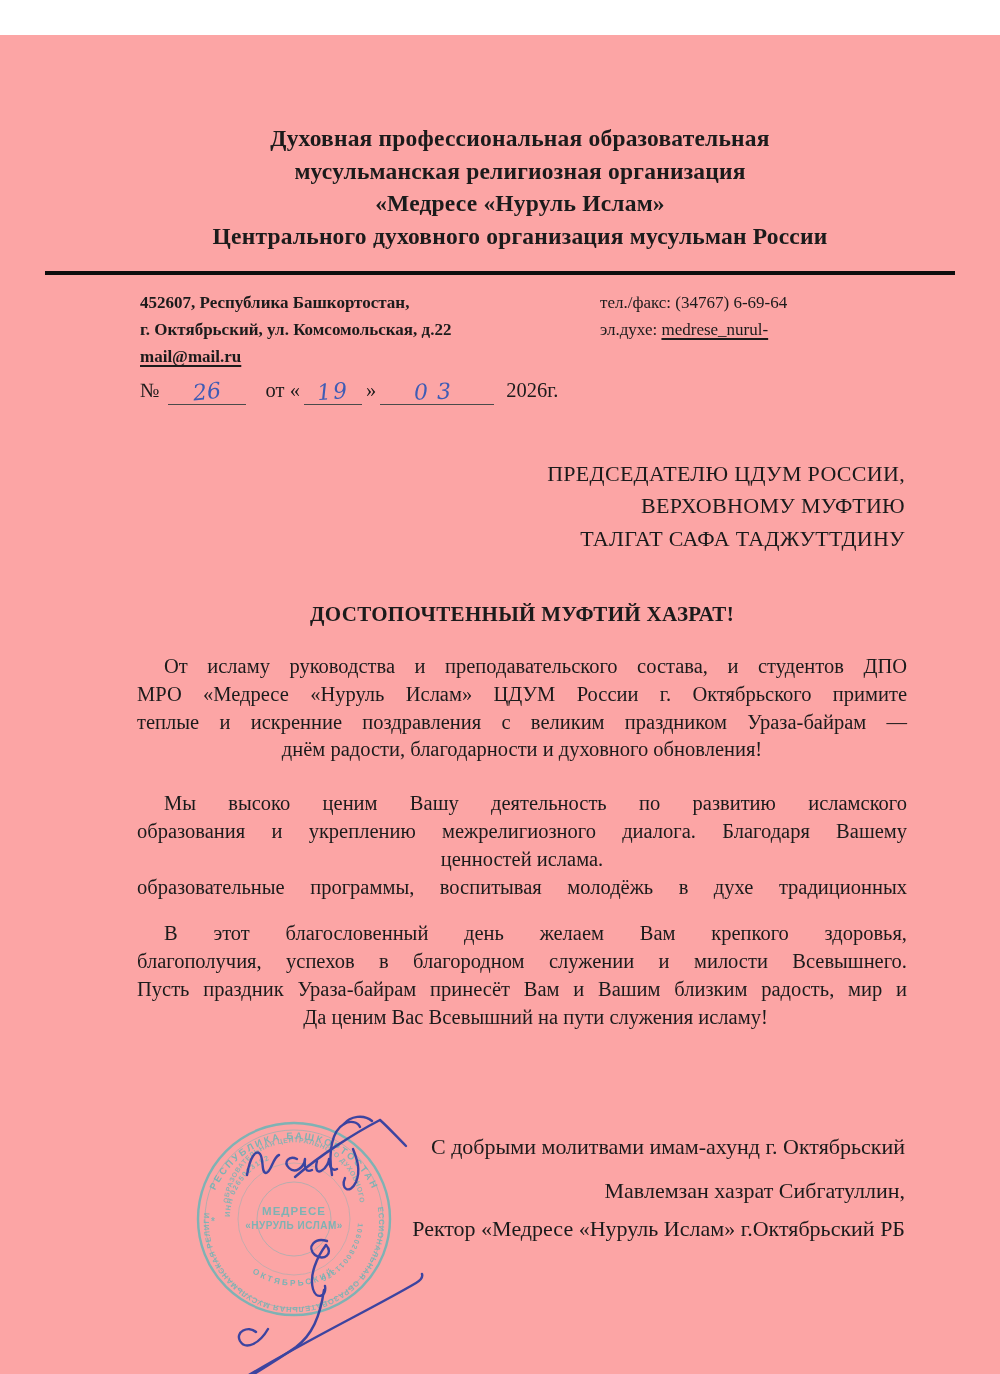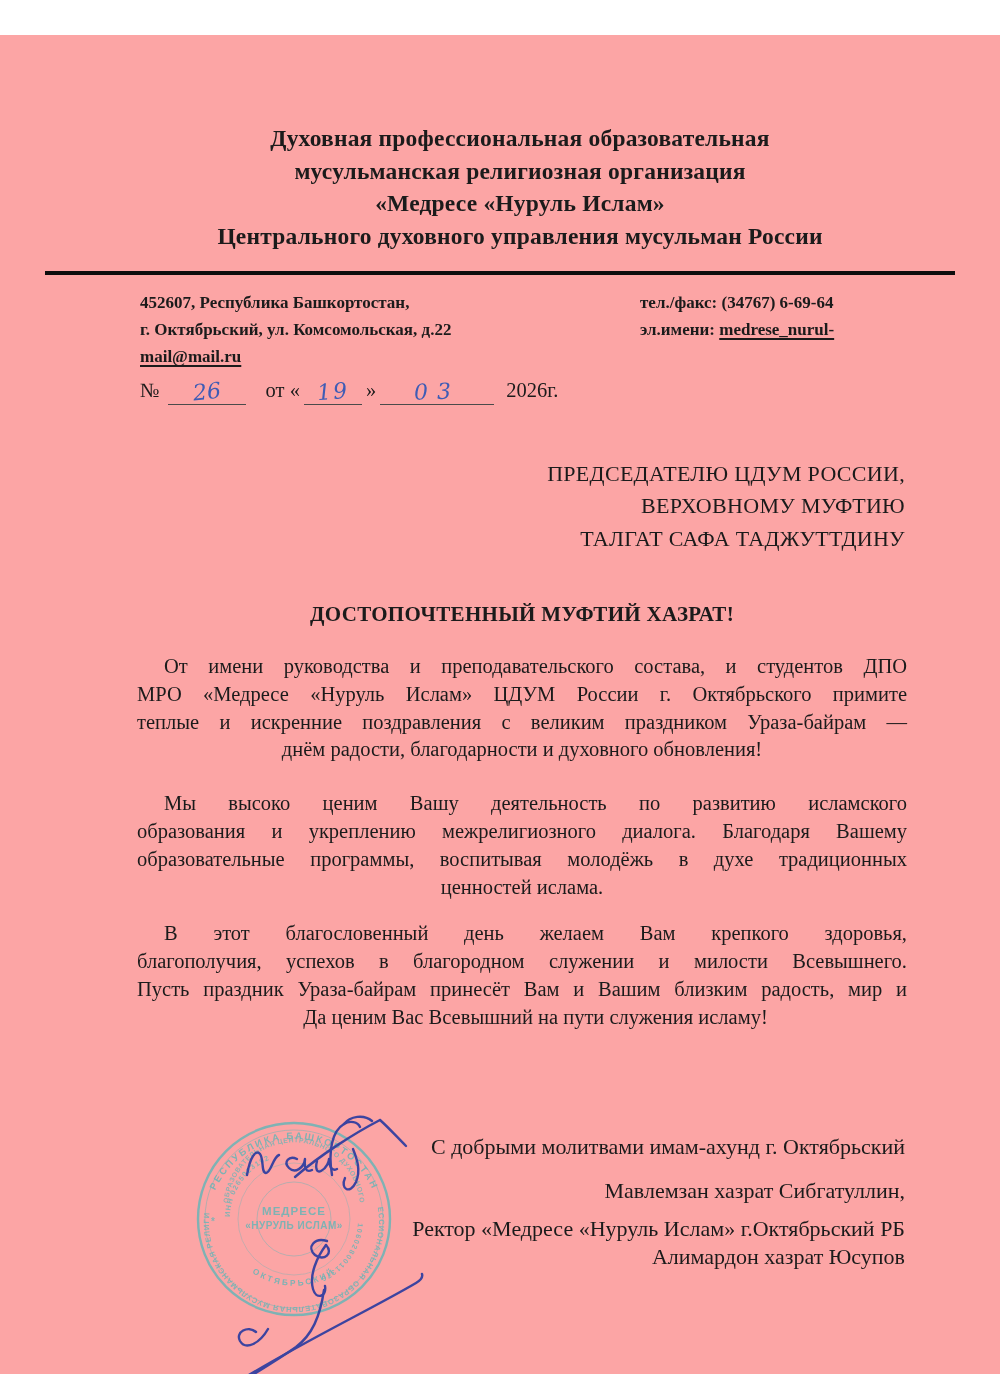--- a/index.html
+++ b/index.html
@@ -5,22 +5,22 @@
   html,body{margin:0;padding:0;background:#ffffff;}
   .page{position:relative;width:1000px;height:1374px;background:#fca5a5;overflow:hidden;
         font-family:"Liberation Serif", serif;color:#1b1b1b;margin-top:35px;}
   
   .letterhead{position:absolute;top:87px;left:90px;width:860px;text-align:center;
               font-weight:bold;font-size:23.5px;line-height:32.5px;letter-spacing:0.2px;}
   .rule{position:absolute;top:236px;left:45px;width:910px;height:4px;background:#0d0d0d;}
   
   .contact-left{position:absolute;top:254px;left:140px;width:400px;
                 font-weight:bold;font-size:17px;line-height:27px;}
-  .contact-right{position:absolute;top:254px;left:640px;width:290px;
-                 font-weight:bold;font-size:17px;line-height:27px;}
+  .contact-right{position:absolute;top:254px;left:600px;width:290px;
+                 font-weight:normal;font-size:17px;line-height:27px;}
   .u{text-decoration:underline;text-underline-offset:3px;text-decoration-thickness:1.5px;}
   
   .refline{position:absolute;top:342px;left:140px;display:flex;align-items:baseline;
            font-size:20.5px;height:32px;}
   .blank{display:inline-block;border-bottom:1.7px solid #4a4a4a;text-align:center;height:27px;}
   .b-num{width:78px;margin-left:8px;}
   .b-day{width:58px;}
   .b-mon{width:114px;margin-left:4px;}
   .lbl-from{margin-left:20px;margin-right:4px;}
   .lbl-q{margin-left:4px;}
@@ -59,34 +59,34 @@
 </style>
 </head>
 <body>
 
 <div class="page">
 
   <div class="letterhead">
     <div>Духовная профессиональная образовательная</div>
     <div>мусульманская религиозная организация</div>
     <div>«Медресе «Нуруль Ислам»</div>
-    <div>Центрального духовного управления мусульман России</div>
+    <div>Центрального духовного организация мусульман России</div>
   </div>
 
   <div class="rule"></div>
 
   <div class="contact-left">
     <div>452607, Республика Башкортостан,</div>
     <div>г. Октябрьский, ул. Комсомольская, д.22</div>
     <div class="u">mail@mail.ru</div>
   </div>
 
   <div class="contact-right">
     <div>тел./факс: (34767) 6-69-64</div>
-    <div><span>эл.имени:</span> <span class="u">medrese_nurul-</span></div>
+    <div><span>эл.духе:</span> <span class="u">medrese_nurul-</span></div>
   </div>
 
   <div class="refline">
     <span>№</span>
     <span class="blank b-num"><span class="ink r1">26</span></span>
     <span class="lbl-from">от «</span>
     <span class="blank b-day"><span class="ink r2">19</span></span>
     <span class="lbl-q">»</span>
     <span class="blank b-mon"><span class="ink r3">03</span></span>
     <span class="lbl-year">2026г.</span>
@@ -95,46 +95,45 @@
   <div class="addressee">
     <div>ПРЕДСЕДАТЕЛЮ ЦДУМ РОССИИ,</div>
     <div>ВЕРХОВНОМУ МУФТИЮ</div>
     <div>ТАЛГАТ САФА ТАДЖУТТДИНУ</div>
   </div>
 
   <div class="salutation">ДОСТОПОЧТЕННЫЙ МУФТИЙ ХАЗРАТ!</div>
 
   <div class="body-text">
     <div class="para p1">
-      <div class="ln jl first">От имени руководства и преподавательского состава, и студентов ДПО</div>
+      <div class="ln jl first">От исламу руководства и преподавательского состава, и студентов ДПО</div>
       <div class="ln jl">МРО «Медресе «Нуруль Ислам» ЦДУМ России г. Октябрьского примите</div>
       <div class="ln jl">теплые и искренние поздравления с великим праздником Ураза-байрам —</div>
       <div class="ln lastln">днём радости, благодарности и духовного обновления!</div>
     </div>
     <div class="para p2">
       <div class="ln jl first">Мы высоко ценим Вашу деятельность по развитию исламского</div>
       <div class="ln jl">образования и укреплению межрелигиозного диалога. Благодаря Вашему</div>
+      <div class="ln lastln">ценностей ислама.</div>
       <div class="ln jl">образовательные программы, воспитывая молодёжь в духе традиционных</div>
-      <div class="ln lastln">ценностей ислама.</div>
     </div>
     <div class="para p3">
       <div class="ln jl first">В этот благословенный день желаем Вам крепкого здоровья,</div>
       <div class="ln jl">благополучия, успехов в благородном служении и милости Всевышнего.</div>
       <div class="ln jl">Пусть праздник Ураза-байрам принесёт Вам и Вашим близким радость, мир и</div>
     </div>
     <div class="para p4">
       <div class="ln lastln first">Да ценим Вас Всевышний на пути служения исламу!</div>
     </div>
   </div>
 
   <div class="closing">
     <div class="c1">С добрыми молитвами имам-ахунд г. Октябрьский</div>
     <div class="c2">Мавлемзан хазрат Сибгатуллин,</div>
     <div class="c3">Ректор  «Медресе «Нуруль Ислам» г.Октябрьский РБ</div>
-    <div class="c4">Алимардон хазрат Юсупов</div>
   </div>
 
   <svg class="stamp" viewBox="0 0 220 220">
     <defs>
       <path id="arcTopOuter" d="M24,116 A86,86 0 1 1 196,116"></path>
       <path id="arcSideOuter" d="M194,100 A85,85 0 1 1 26,100"></path>
       <path id="arcTopInner" d="M48,122 A66,66 0 1 1 172,122"></path>
       <path id="arcRightInner" d="M174,106 A64,64 0 0 1 114,174"></path>
       <path id="arcLeftInner" d="M46,114 A64,64 0 0 1 106,46"></path>
       <path id="arcBottomInner" d="M50,146 A74,74 0 0 0 170,146"></path>

